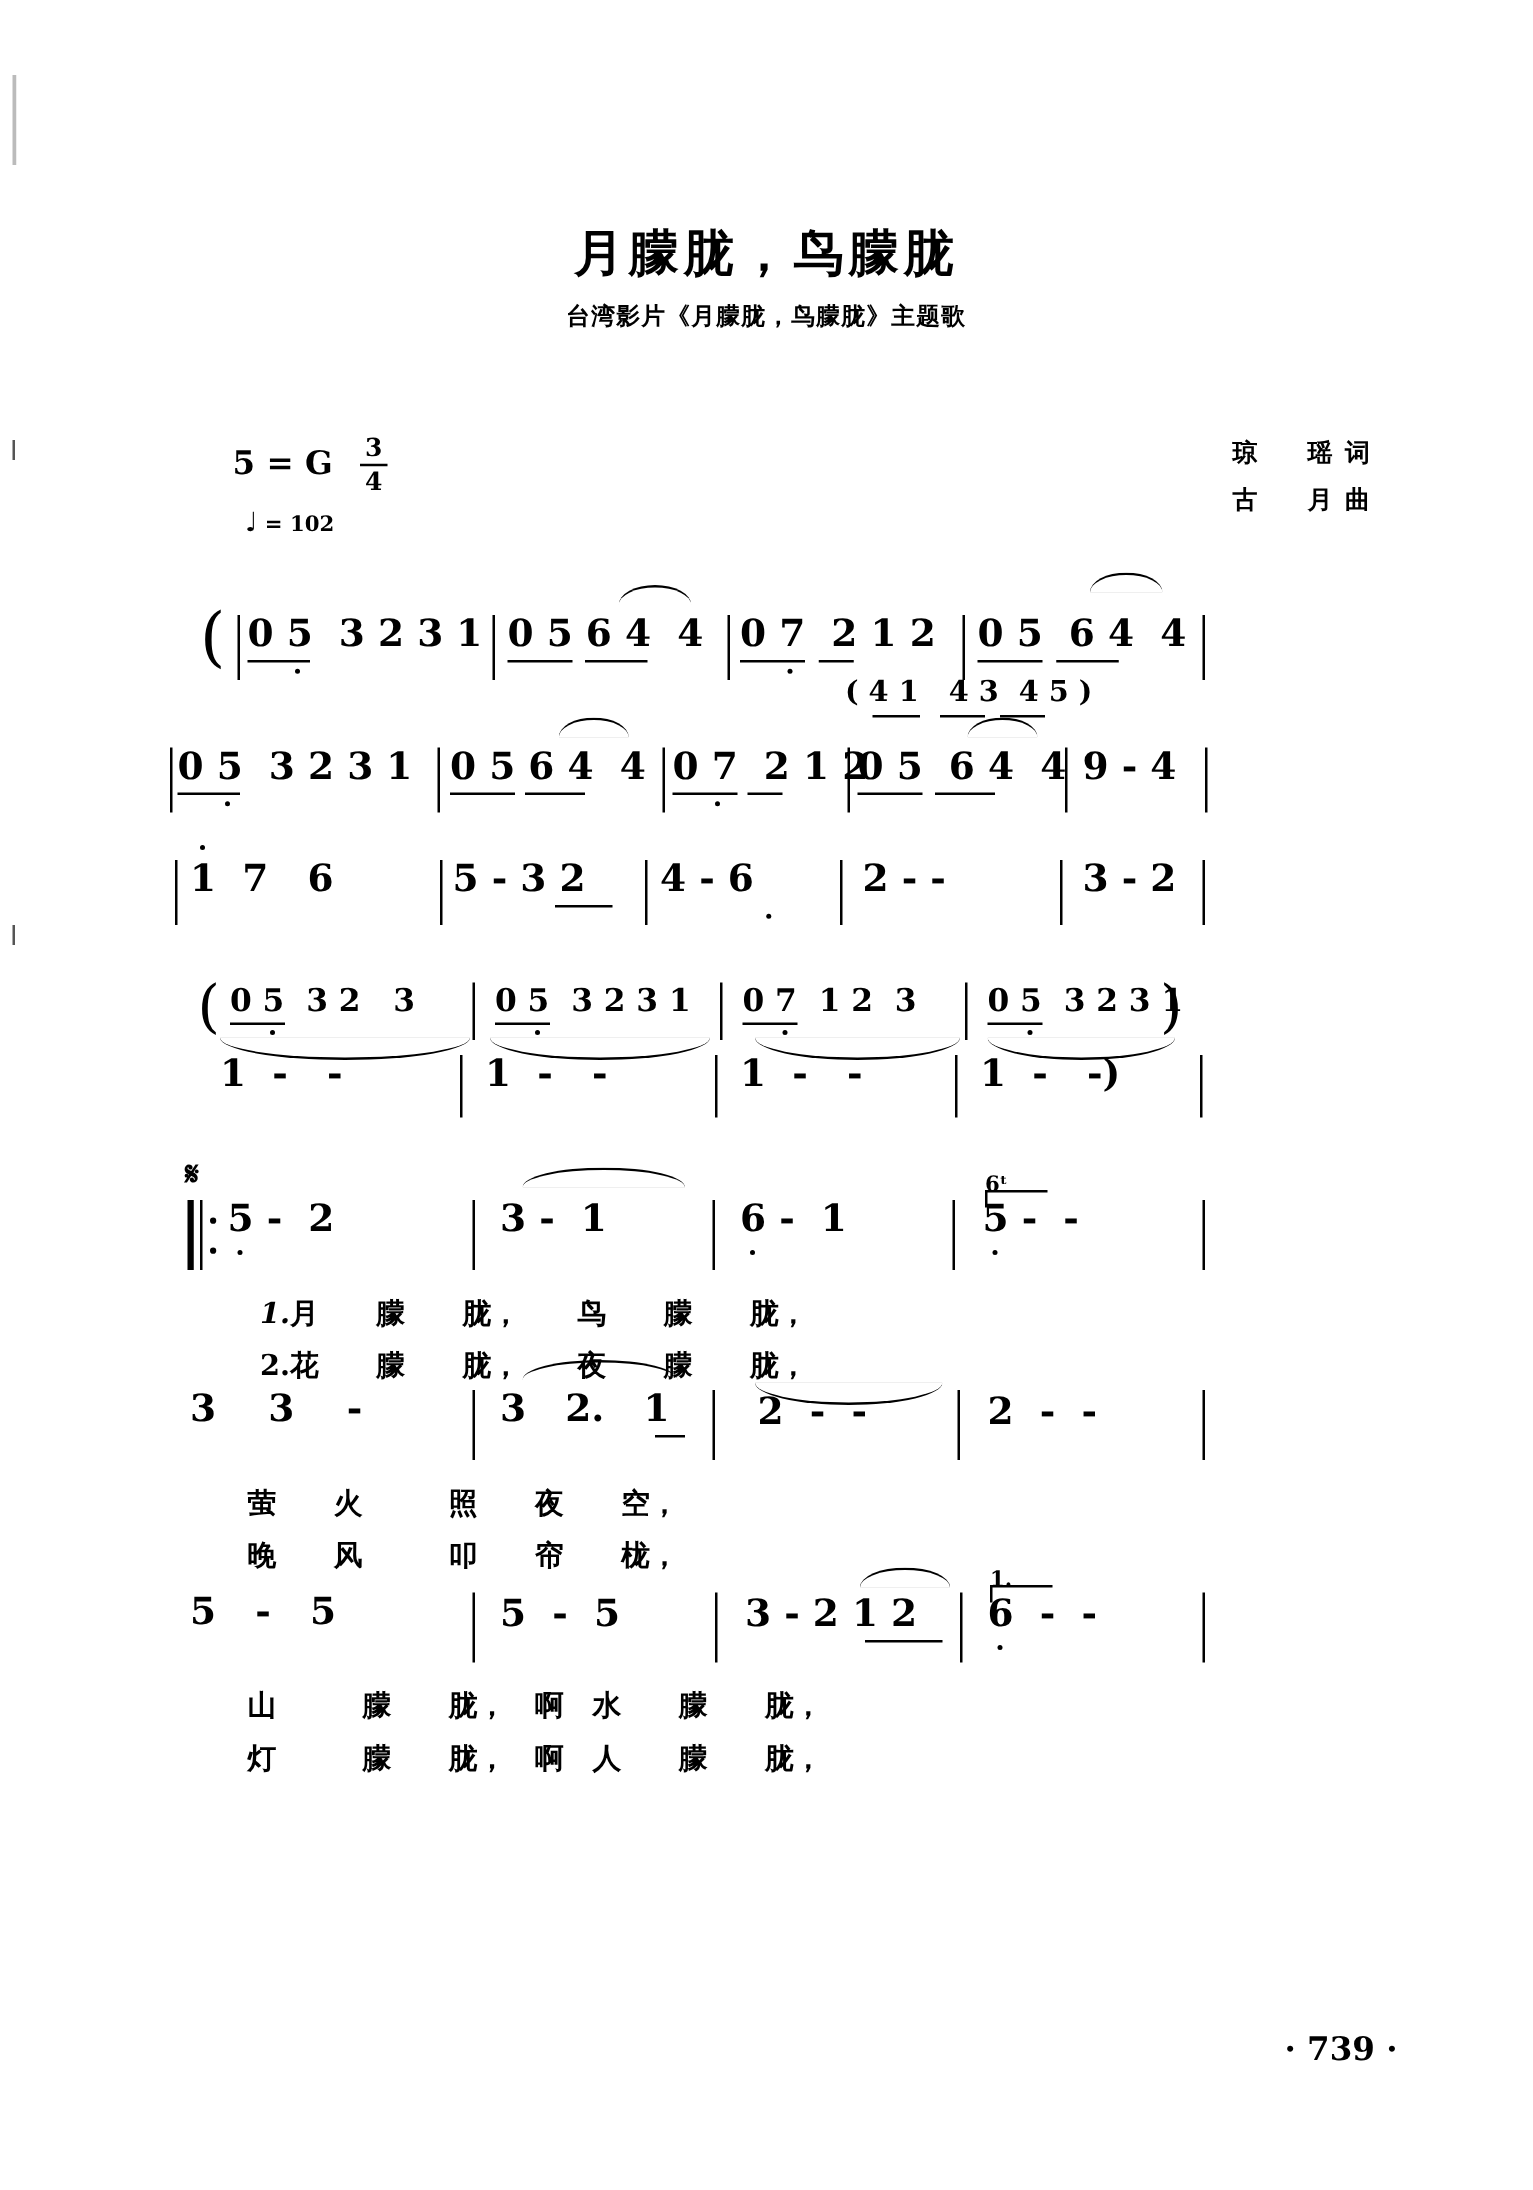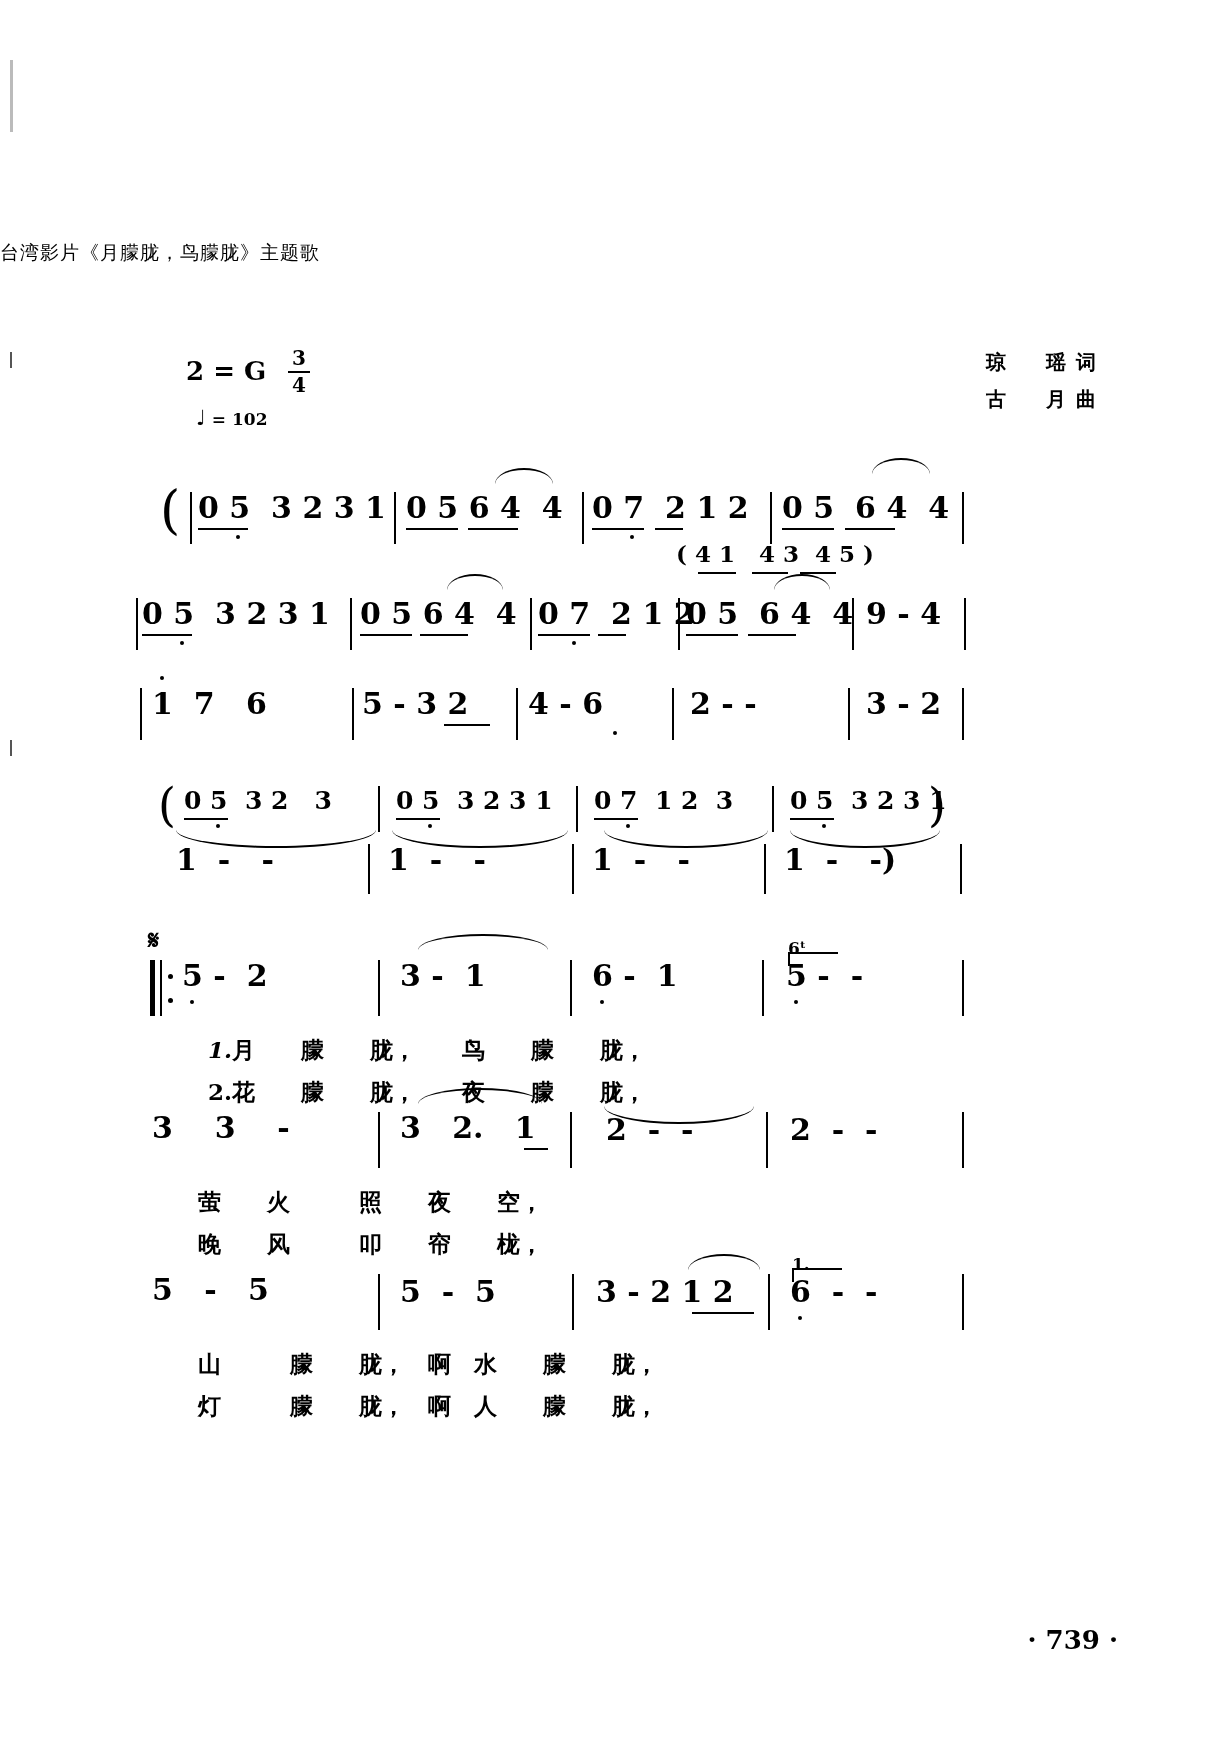--- a/index.html
+++ b/index.html
@@ -29,22 +29,23 @@
     text-align: center;
     font-size: 40px;
     font-weight: bold;
     letter-spacing: 4px;
     font-family: "DejaVu Serif", serif;
   }
   .subtitle {
     position: absolute;
     left: 0; top: 240px;
     width: 1226px;
+    text-align: center;
     font-size: 19px;
-    font-weight: normal;
+    font-weight: bold;
     letter-spacing: 1px;
   }
 
   .keysig {
     position: absolute;
     left: 186px; top: 356px;
     font-size: 26px;
     font-weight: bold;
     font-family: "DejaVu Serif", serif;
   }
@@ -163,23 +164,24 @@
 </style>
 </head>
 <body>
 
 <div class="page">
 
   <div class="leftmark" style="top:60px;height:72px;"></div>
   <div class="tick" style="left:10px;top:352px;"></div>
   <div class="tick" style="left:10px;top:740px;"></div>
 
+  <div class="title">月朦胧，鸟朦胧</div>
   <div class="subtitle">台湾影片《月朦胧，鸟朦胧》主题歌</div>
 
-  <div class="keysig">2 = G</div>
+  <div class="keysig">5 = G</div>
   <div class="timesig">
     <span class="num">3</span>
     <span class="bar-line"></span>
     <span class="den">4</span>
   </div>
   <div class="tempo">
     <span class="notehead">♩</span>
     <span>= 102</span>
   </div>
 

